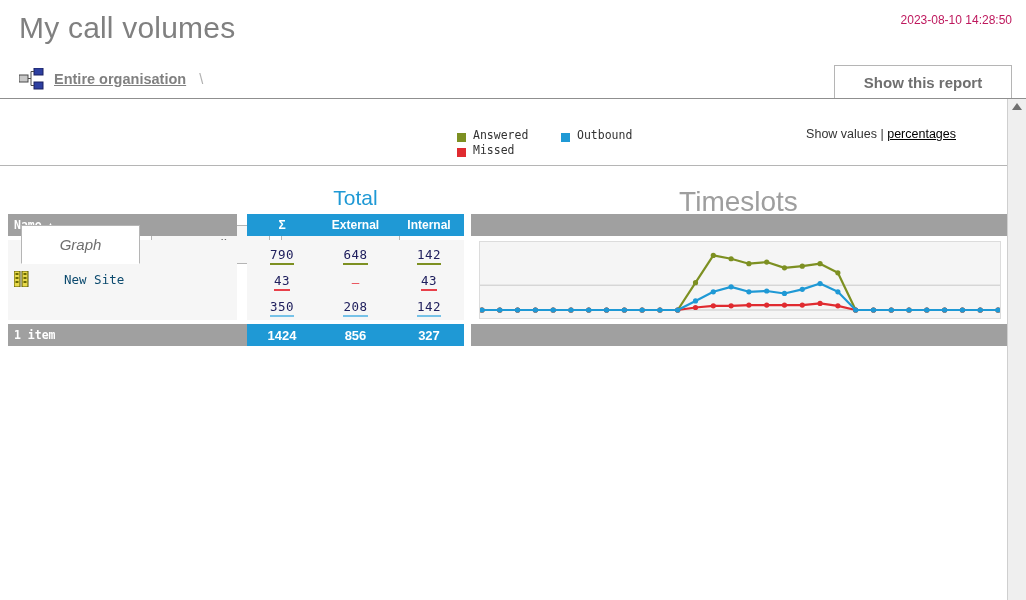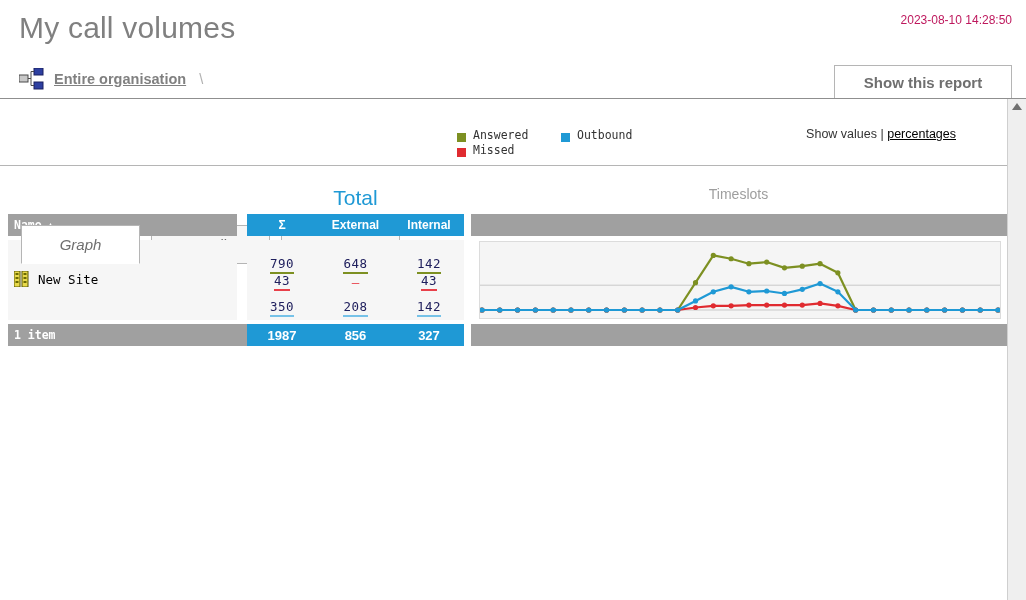--- a/index.html
+++ b/index.html
@@ -169,21 +169,21 @@
     text-align: center;
     font-size: 21px;
     color: #1f99d5;
     white-space: nowrap;
   }
   #heading-timeslots {
     position: absolute;
     left: 470px; top: 186px;
     width: 537px;
     text-align: center;
-    font-size: 14px;
+    font-size: 28px;
     color: #9e9e9e;
     white-space: nowrap;
   }
 
   
   #grid { position: absolute; left: 0; top: 214px; width: 1026px; }
 
   .cell { position: absolute; box-sizing: border-box; }
 
   .hdr-gray {
@@ -224,22 +224,23 @@
     position: absolute;
     left: 6px; top: 31px;
     display: flex;
     align-items: center;
     gap: 9px;
   }
   #site-icon { width: 15px; height: 16px; position: relative; }
   #site-name {
     font-family: "DejaVu Sans Mono", "Liberation Mono", monospace;
     font-size: 12.5px;
-    color: #000000;
-    white-space: nowrap;
+    color: #0c4a6e;
+    white-space: nowrap;
+    margin-left: 26px;
   }
 
   
   #col-total-header { left: 247px; top: 0px; width: 217px; height: 22px; }
   .total-hdr-cell {
     position: absolute;
     top: 0; height: 22px;
     display: flex; align-items: center; justify-content: center;
   }
   #hdr-sigma    { left: 0px;   width: 70px; }
@@ -277,21 +278,21 @@
     padding-bottom: 1px;
     cursor: pointer;
     letter-spacing: 0.5px;
   }
   .u-answered { border-bottom-color: #7d9022; }
   .u-missed   { border-bottom-color: #e8404a; }
   .u-outbound { border-bottom-color: #76c2e8; }
   .num-cell.c0 { left: 0px;   width: 70px; }
   .num-cell.c1 { left: 70px;  width: 77px; }
   .num-cell.c2 { left: 147px; width: 70px; }
-  .num-row.r0 { top: 12px; justify-content: center; }
+  .num-row.r0 { top: 3px; justify-content: center; }
   .num-row.r1 { top: 29px; }
   .num-row.r2 { top: 55px; }
   .dash {
     font-family: "DejaVu Sans Mono", "Liberation Mono", monospace;
     font-size: 12.5px;
     color: #e8404a;
   }
 
   
   #col-ts-header { left: 471px; top: 0px;   width: 536px; height: 22px; background: #a0a0a0; }
@@ -455,21 +456,21 @@
         <span class="num-link u-outbound">208</span>
       </div>
       <div class="num-cell num-row r2 c2">
         <span class="num-link u-outbound">142</span>
       </div>
 
     </div>
   </div>
 
   <div class="cell ftr-blue" id="col-total-footer">
-    <span class="total-ftr-cell" id="ftr-sigma">1987</span>
+    <span class="total-ftr-cell" id="ftr-sigma">1424</span>
     <span class="total-ftr-cell" id="ftr-external">856</span>
     <span class="total-ftr-cell" id="ftr-internal">327</span>
   </div>
 
   <div class="cell" id="col-ts-header"></div>
 
   <div class="cell" id="col-ts-body">
     <div id="chart-frame">
       <svg id="chart-svg" width="520" height="76" viewBox="0 0 520 76" xmlns="http://www.w3.org/2000/svg">
           <line x1="0" x2="520" y1="68" y2="68" stroke="#c9c9c9" stroke-width="1"></line>

